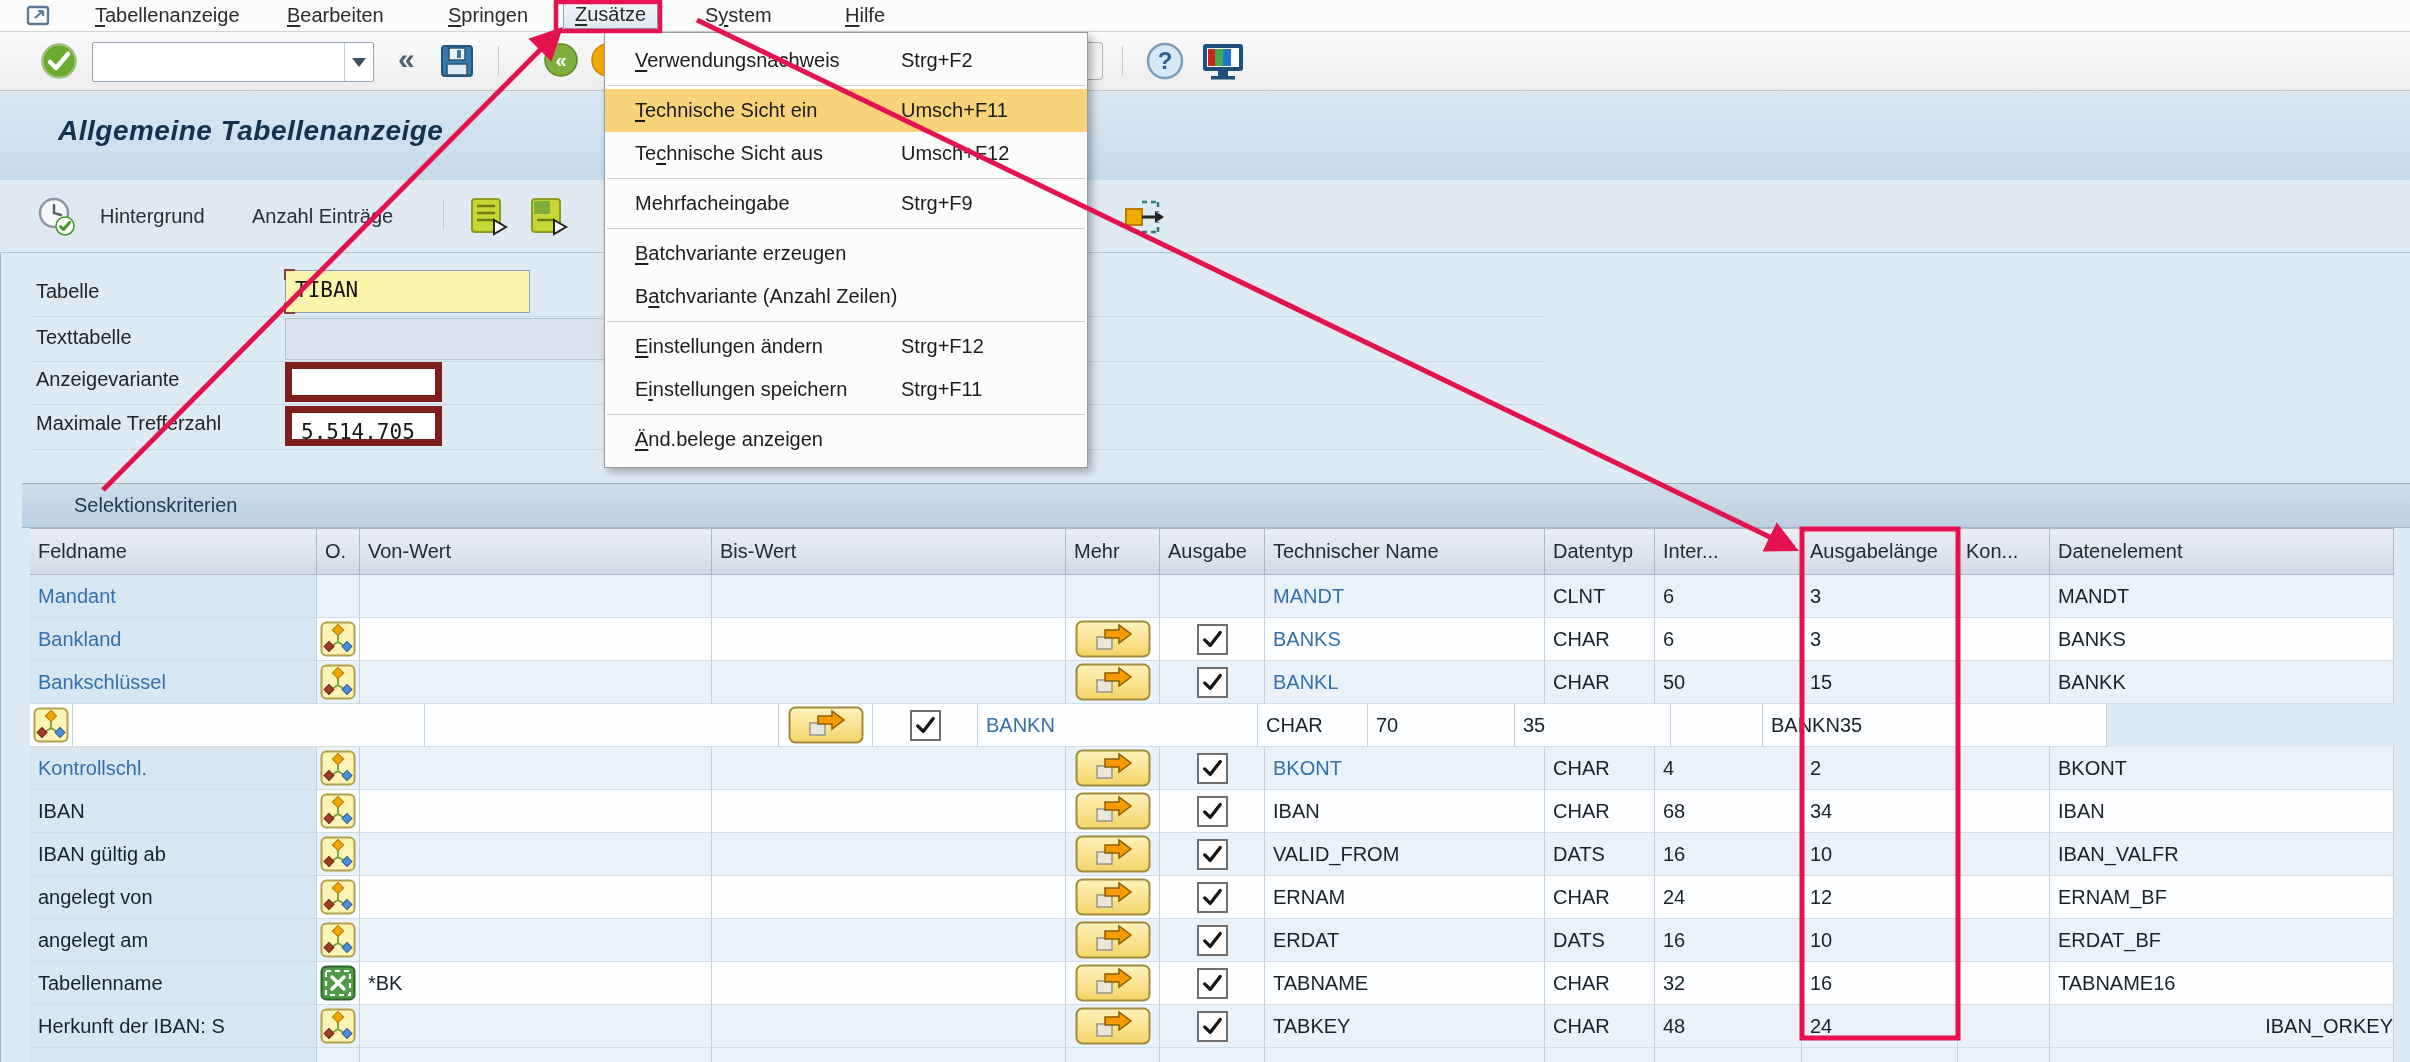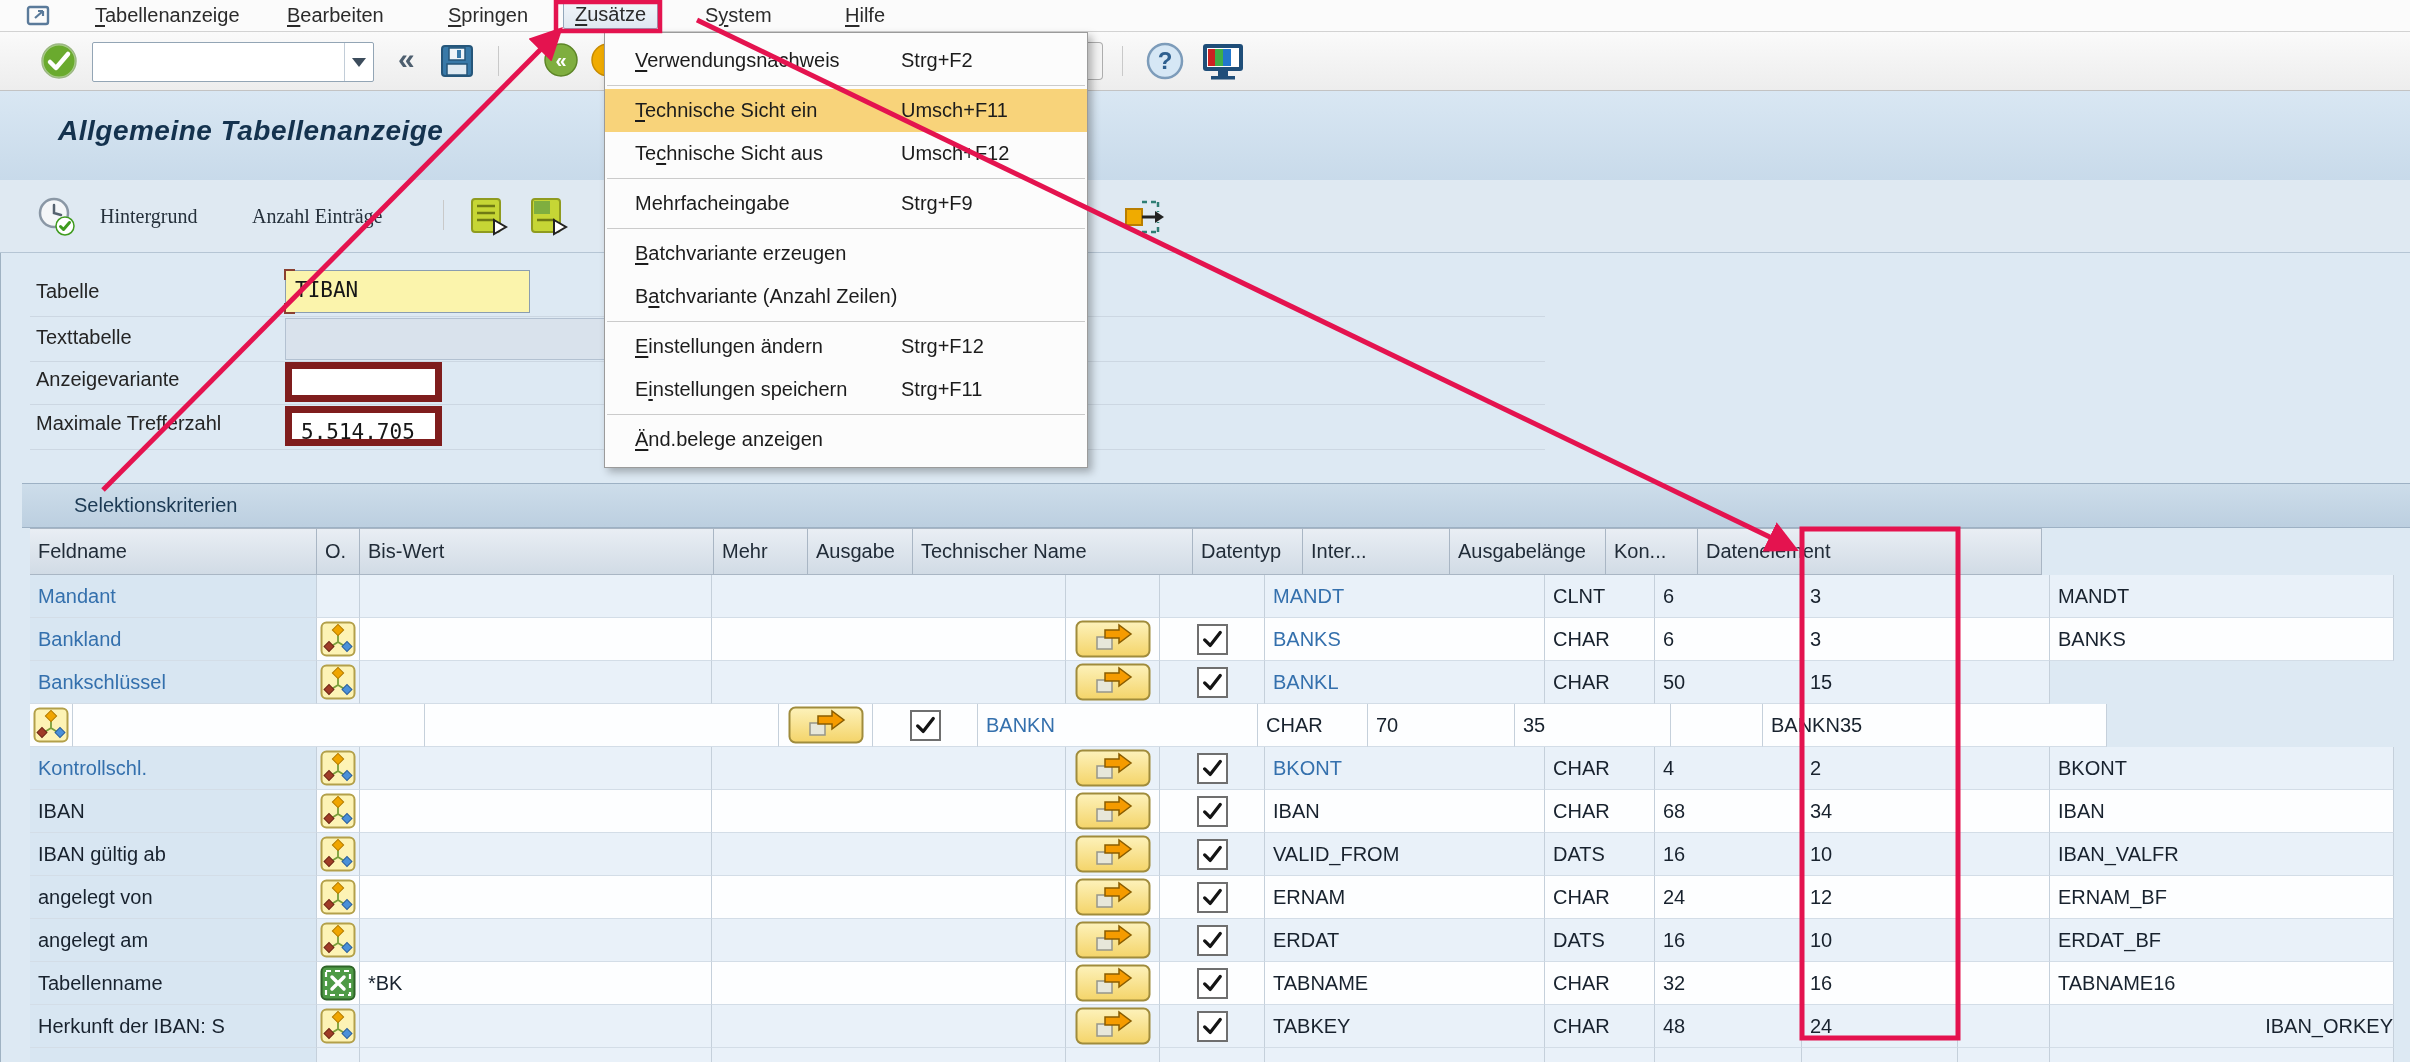--- a/index.html
+++ b/index.html
@@ -37,21 +37,21 @@
   
   .main-panel{position:absolute;left:0;top:91px;width:2410px;height:971px;background:#dde9f3;
               border-left:1px solid #9fb2c2;box-sizing:border-box;}
   .titlebar{position:absolute;left:0;top:91px;width:2410px;height:89px;
             background:linear-gradient(#d9e7f3,#c8daea);border-bottom:1px solid #b0c4d6;}
   .title{position:absolute;left:58px;top:24px;font-size:28px;font-weight:bold;font-style:italic;
          color:#14324e;letter-spacing:.5px;}
 
   
   .apptoolbar{position:absolute;left:0;top:180px;width:2410px;height:72px;background:#dfe9f2;
-              border-bottom:1px solid #b5c5d4;font-family:Liberation Serif, serif;}
+              border-bottom:1px solid #b5c5d4;}
   .at-text{position:absolute;top:15px;height:42px;line-height:42px;font-size:20px;color:#25303b;cursor:default;}
 
   
   .flabel{position:absolute;font-size:20px;color:#242424;}
   .ffield{position:absolute;box-sizing:border-box;font-size:21px;}
   .f-required{background:#fbf4ac;border:1px solid #8a9db0;}
   .f-readonly{background:#d9e2ec;border:1px solid #b3c1d1;}
   .f-normal{background:#ffffff;border:7px solid #7f1d1d;}
   .mono{font-family:"DejaVu Sans Mono",monospace;}
   .fval{padding:7px 0 0 9px;color:#161616;}
@@ -244,20 +244,21 @@
   <div class="hline" style="top:404px;"></div>
   <div class="hline" style="top:449px;"></div>
 
   <div class="group-band">
     <span class="group-title">Selektionskriterien</span>
   </div>
   <div class="seltable">
     <div class="trow hrow" id="hdr-row">
         <div class="tcell" style="width: 287px;">Feldname</div>
         <div class="tcell" style="width: 43px;">O.</div>
+        <div class="tcell" style="width: 352px;">Von-Wert</div>
         <div class="tcell" style="width: 354px;">Bis-Wert</div>
         <div class="tcell" style="width: 94px;">Mehr</div>
         <div class="tcell" style="width: 105px;">Ausgabe</div>
         <div class="tcell" style="width: 280px;">Technischer Name</div>
         <div class="tcell" style="width: 110px;">Datentyp</div>
         <div class="tcell" style="width: 147px;">Inter...</div>
         <div class="tcell" style="width: 156px;">Ausgabelänge</div>
         <div class="tcell" style="width: 92px;">Kon...</div>
         <div class="tcell" style="width: 344px;">Datenelement</div>
       </div>
@@ -381,20 +382,23 @@
           <div class="tcell " style="width: 110px;">
             <span>CHAR</span>
           </div>
           <div class="tcell " style="width: 147px;">
             <span>50</span>
           </div>
           <div class="tcell " style="width: 156px;">
             <span>15</span>
           </div>
           <div class="tcell " style="width: 92px;"></div>
+          <div class="tcell " style="width: 344px;">
+            <span>BANKK</span>
+          </div>
         </div>
         <div class="trow drow odd">
           <div class="tcell c-icon" style="width: 43px;">
             <svg width="36" height="36" viewBox="0 0 36 36">
   <rect x="1.5" y="1.5" width="33" height="33" rx="5" fill="#fdf3b5" stroke="#b3a04a" stroke-width="2"></rect>
   <path d="M18 13 L18 21 M18 21 L10 26 M18 21 L26 26" stroke="#7a9f3a" stroke-width="1.8" fill="none"></path>
   <rect x="14" y="5" width="8" height="8" transform="rotate(45 18 9)" fill="#f0a500" stroke="#b37b00" stroke-width="1"></rect>
   <rect x="5.5" y="22" width="7" height="7" transform="rotate(45 9 25.5)" fill="#a03c28" stroke="#6e2415" stroke-width="1"></rect>
   <rect x="23.5" y="22" width="7" height="7" transform="rotate(45 27 25.5)" fill="#4a90d9" stroke="#2a5f9e" stroke-width="1"></rect>
 </svg>

